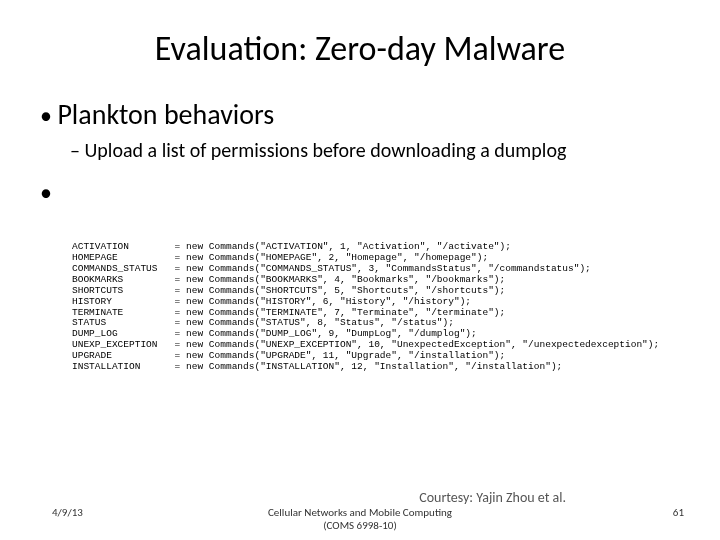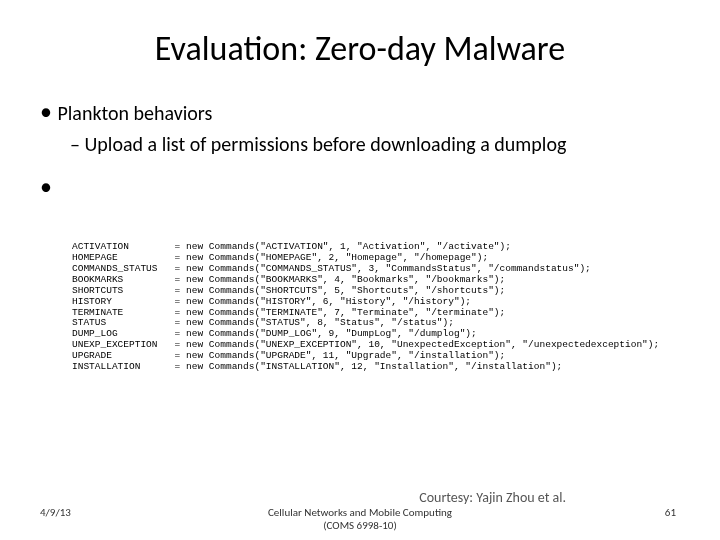--- a/index.html
+++ b/index.html
@@ -1,30 +1,30 @@
 <!DOCTYPE html>
 <html><head>
 <meta charset="utf-8">
 <style>
 html,body{margin:0;padding:0;width:720px;height:540px;background:#fff;font-family:Calibri,"Segoe UI",Arial,sans-serif;color:#000;overflow:hidden}
 .slide{position:relative;width:720px;height:528px;padding:20px 40px 0 40px;box-sizing:border-box}
 .title{font-size:34px;text-align:center;margin:8px 0 28px 0;font-weight:400}
-.b1{font-size:20px;margin:0 0 6px 0;list-style:none;padding:0}
+.b1{font-size:28px;margin:0 0 6px 0;list-style:none;padding:0}
 .b1>li::before{content:"• ";font-size:24px}
 .b2{font-size:20px;margin:6px 0 8px 30px;list-style:none;padding:0}
 .b2>li{margin:2px 0}
 .b2>li::before{content:"– "}
 .solo{font-size:24px;list-style:none;padding:0;margin:16px 0 0 0;position:relative}
 .solo>li::before{content:"• ";font-size:24px}
 .code{font-family:"Courier New",monospace;font-size:9.5px;line-height:1.15;white-space:pre;position:absolute;left:72px;top:242px}
 .foot{position:absolute;bottom:22px;left:0;width:720px;font-size:11px;color:#333}
-.fdate{position:absolute;left:40px}
+.fdate{position:absolute;left:52px}
 .fmid{position:absolute;left:0;width:720px;text-align:center;line-height:1.2}
 .fcourt{position:absolute;right:154px;bottom:0;font-size:14px;color:#555}
-.fnum{position:absolute;right:44px}
+.fnum{position:absolute;right:36px}
 </style>
 </head>
 <body>
 
 <div class="slide">
   <div class="title">Evaluation: Zero-day Malware</div>
 
   <ul class="b1">
     <li>Plankton behaviors</li>
   </ul>

